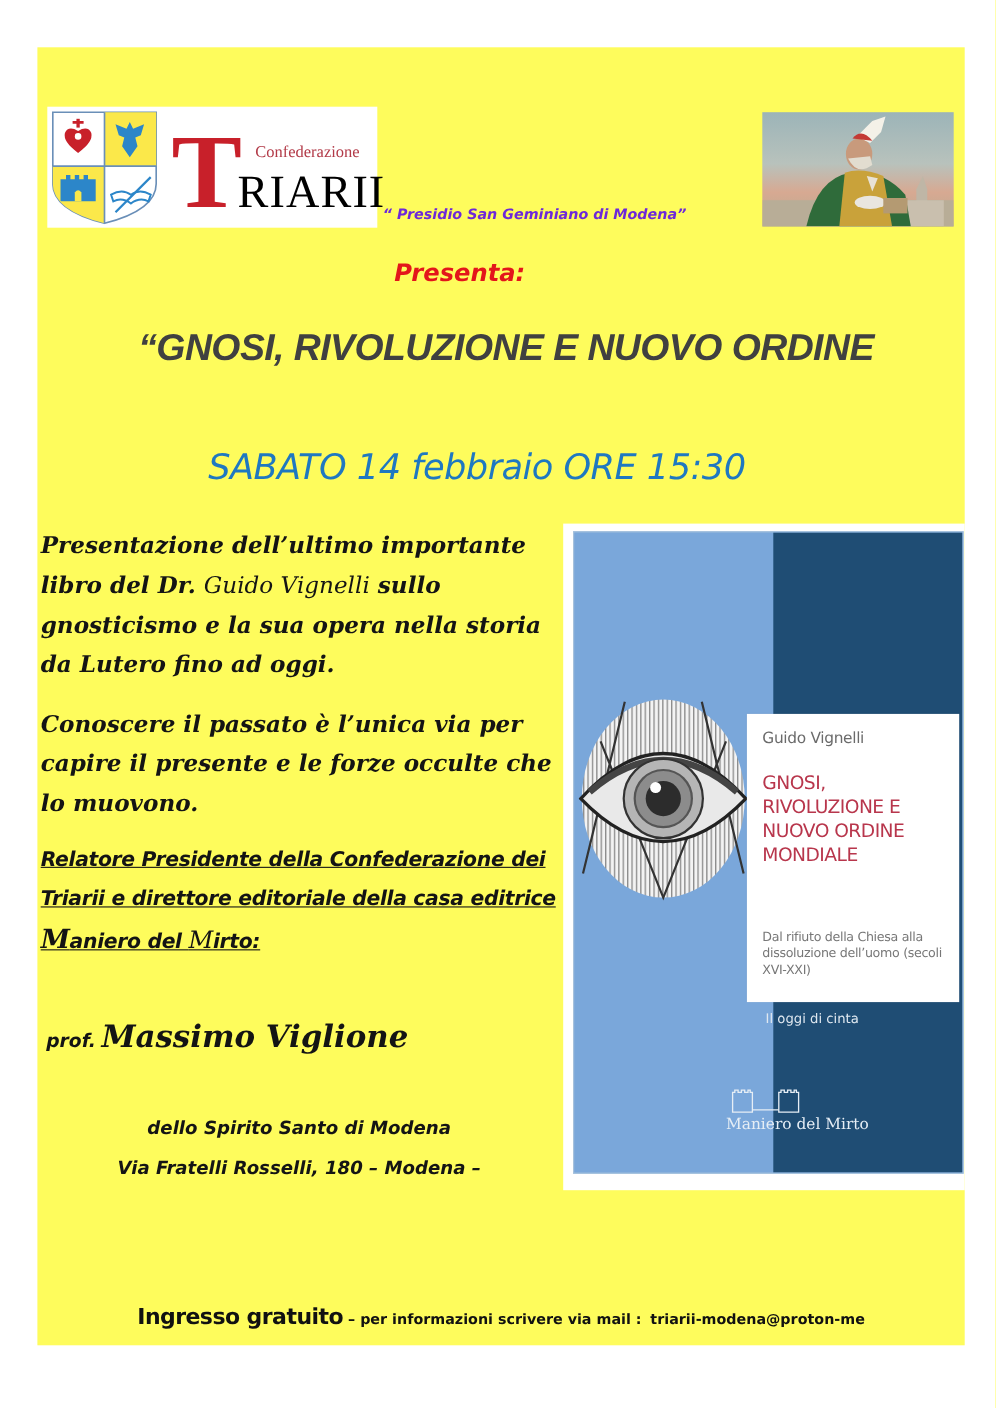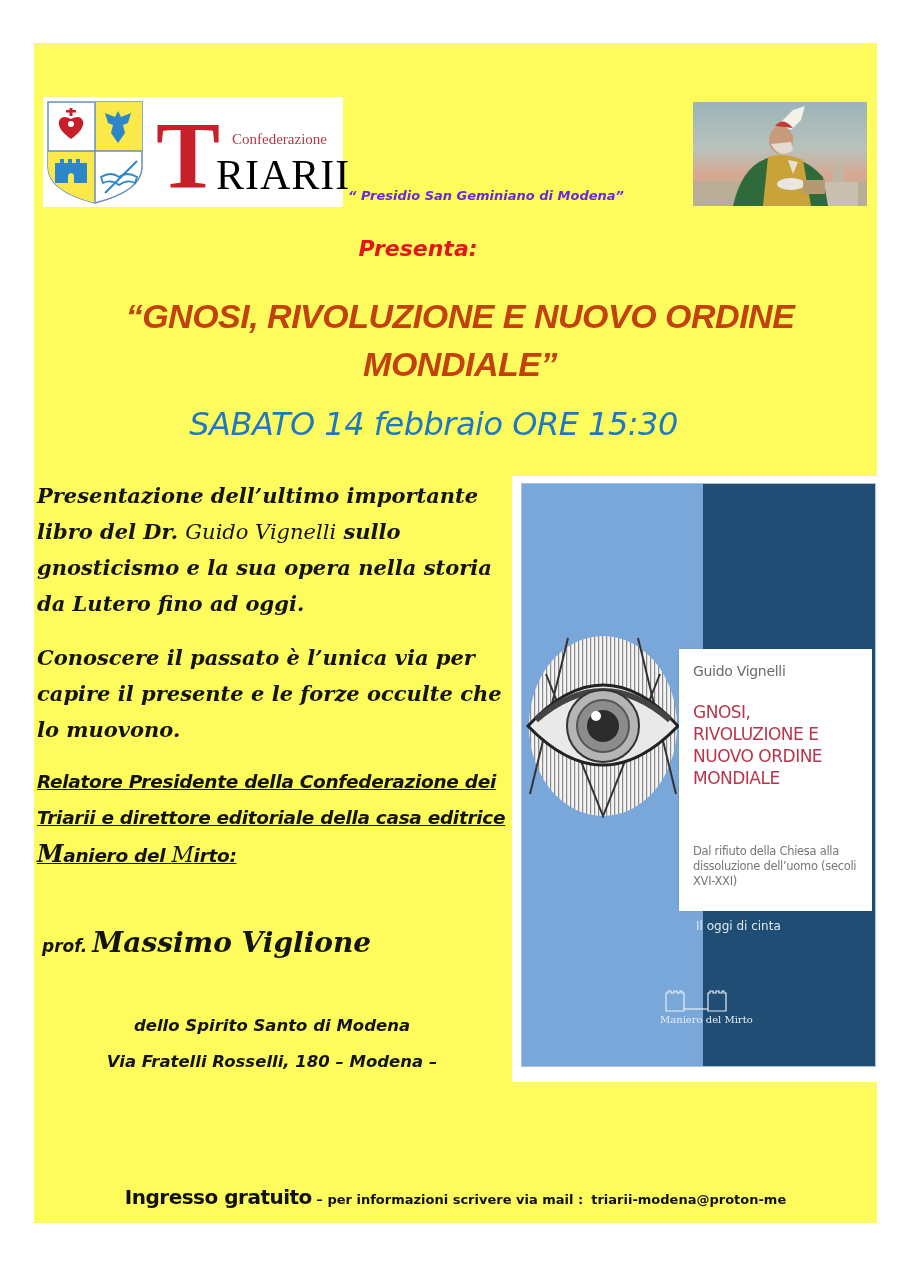--- a/index.html
+++ b/index.html
@@ -45,21 +45,21 @@
   }
 
   .presenta {
     position: absolute; left: 0; width: 836px; top: 236px; text-align: center;
     font-family: "DejaVu Sans", sans-serif; font-style: italic; font-weight: bold; font-size: 22px; color: #e3161b;
   }
 
   .title {
     position: absolute; left: 60px; width: 800px; top: 292px; text-align: center;
     font-family: "Liberation Sans", sans-serif; font-style: italic; font-weight: bold; font-size: 34px;
-    line-height: 48px; color: #c2410c; letter-spacing: -0.5px;
+    line-height: 48px; color: #404040; letter-spacing: -0.5px;
   }
 
   .date {
     position: absolute; left: 0; width: 867px; top: 405px; text-align: center;
     font-family: "DejaVu Sans", sans-serif; font-style: italic; font-size: 32px; color: #1f78c1;
     letter-spacing: -0.5px;
   }
 
   .serif-para {
     position: absolute; left: 37px; width: 475px;
@@ -129,21 +129,21 @@
     position: absolute; left: 14px; top: 195px; width: 178px;
     font-family: "DejaVu Sans", sans-serif; font-size: 11.5px; line-height: 15px; color: #777; letter-spacing: -0.3px;
   }
   .book .series {
     position: absolute; left: 174px; top: 435px;
     font-family: "DejaVu Sans", sans-serif; font-size: 12px; color: #dfe8f0;
   }
   .book .eye { position: absolute; left: 4px; top: 150px; width: 155px; height: 185px; }
   .book .publisher {
     position: absolute; left: 138px; top: 530px;
-    font-family: "DejaVu Serif", serif; font-size: 10px; color: #e6eef5;
+    font-family: "DejaVu Serif", serif; font-size: 14px; color: #e6eef5;
   }
   .book .towers { position: absolute; left: 140px; top: 505px; width: 68px; height: 24px; }
 </style>
 </head>
 <body>
 
 <div class="poster"></div>
 
 <div class="logo-box">
   <svg class="shield" viewBox="0 0 100 106">
@@ -189,21 +189,20 @@
     <path d="M82 24 Q90 14 100 26" fill="#c43a35"></path>
     <ellipse cx="98" cy="82" rx="14" ry="6" fill="#e9e6df"></ellipse>
     <rect x="110" y="78" width="22" height="14" fill="#b49a72"></rect>
   </svg>
 </div>
 
 <div class="presenta">Presenta:</div>
 
 <div class="title">
   <div>“GNOSI, RIVOLUZIONE E NUOVO ORDINE</div>
-  <div>MONDIALE”</div>
 </div>
 
 <div class="date">SABATO 14 febbraio ORE 15:30</div>
 
 <div class="serif-para" style="top:478px;"><span>Presentazione dell’ultimo importante libro del Dr. </span><span class="lighter">Guido Vignelli</span><span> sullo gnosticismo e la sua opera nella storia da Lutero fino ad oggi.</span></div>
 
 <div class="serif-para" style="top:640px;">Conoscere il passato è l’unica via per capire il presente e le forze occulte che lo muovono.</div>
 
 <div class="sans-para" style="top:764px;text-decoration:underline;"><span>Relatore Presidente della Confederazione dei Triarii e direttore editoriale della casa editrice </span><span class="deco-m">M</span><span>aniero del </span><span class="script-m">M</span><span>irto:</span></div>
 

